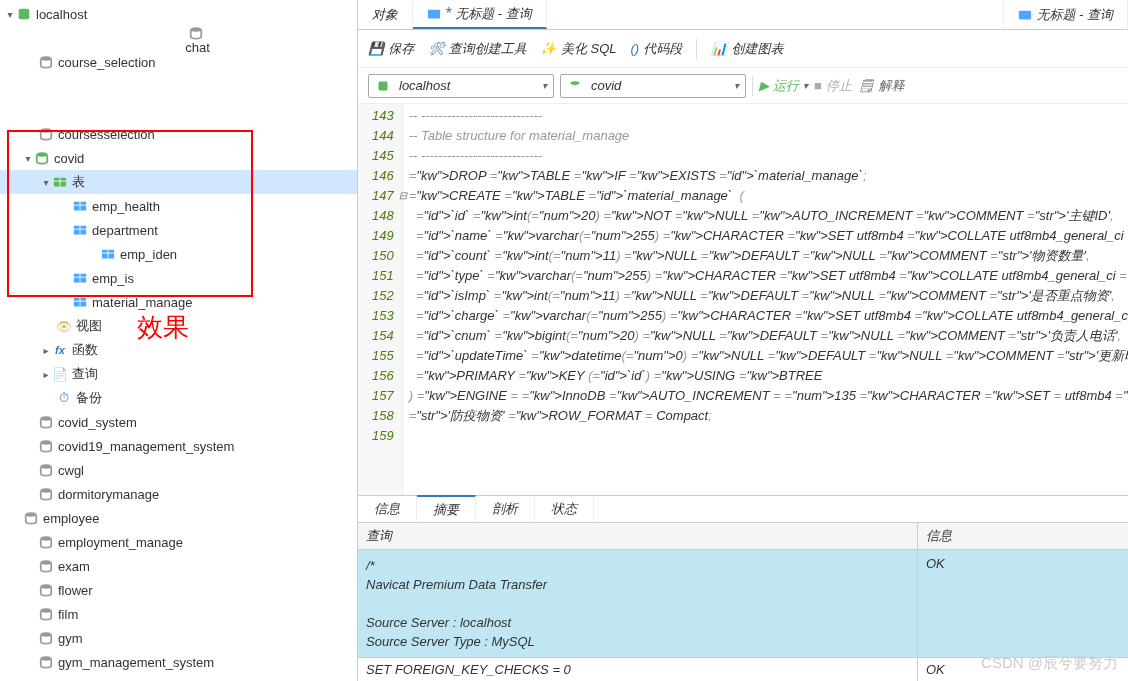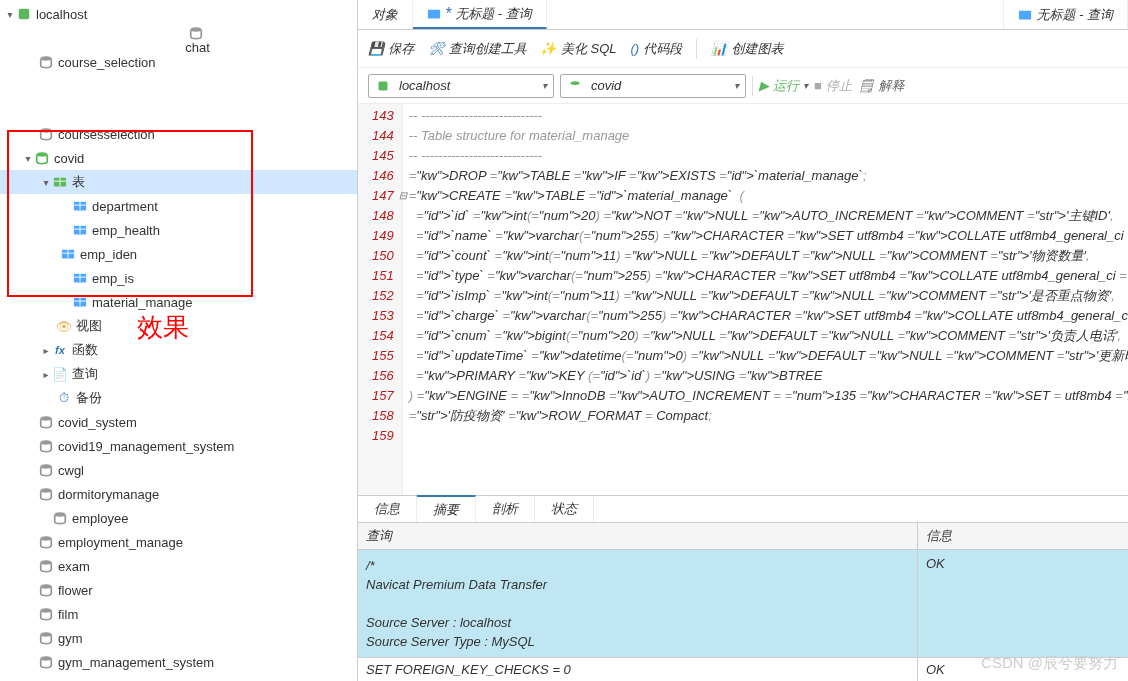--- a/index.html
+++ b/index.html
@@ -40,21 +40,21 @@
 .conn-bar { display: flex; align-items: center; gap: 6px; padding: 6px 10px; border-bottom: 1px solid #eee; height: 36px; }
 .conn-select { display: flex; align-items: center; border: 1px solid #aaa; border-radius: 2px; padding: 2px 6px; height: 24px; gap: 4px; cursor: pointer; }
 .conn-select.w1 { width: 186px; }
 .conn-select.w2 { width: 186px; }
 .chev-dn { margin-left: auto; color: #666; font-size: 10px; }
 .run-btn { display: flex; align-items: center; gap: 4px; color: #5cb85c; cursor: pointer; }
 .stop-btn { display: flex; align-items: center; gap: 4px; color: #aaa; }
 .explain-btn { display: flex; align-items: center; gap: 4px; color: #666; cursor: pointer; }
 
 .editor { flex: 1; display: flex; font-family: Consolas, monospace; font-size: 13px; overflow: auto; background: #fff; }
-.gutter { background: #f7f7f7; color: #b91c1c; text-align: right; padding: 2px 8px 2px 14px; user-select: none; border-right: 1px solid #eee; }
+.gutter { background: #f7f7f7; color: #4d7c0f; text-align: right; padding: 2px 8px 2px 14px; user-select: none; border-right: 1px solid #eee; }
 .gutter div { line-height: 20px; }
 .code { padding: 2px 6px; white-space: pre; line-height: 20px; }
 .cmt { color: #999; }
 .op { color: #999; }
 .expand { color: #777; position: absolute; margin-left: -10px; font-size: 10px; }
 
 .result-tabs { display: flex; border-top: 1px solid #ccc; border-bottom: 1px solid #ccc; height: 28px; }
 .rtab { padding: 4px 16px; cursor: pointer; border-right: 1px solid #eee; font-size: 13px; }
 .rtab.active { background: #fff; border-top: 2px solid #337ab7; margin-top: -1px; }
 
@@ -146,33 +146,33 @@
 
     <div id="tables-list">
         <div class="tree-item" style="padding-left: 72px;">
           <span class="icon table-icon">
             <svg viewBox="0 0 16 16" width="14" height="14">
               <rect x="1" y="3" width="14" height="10" rx="1"></rect>
               <line x1="1" y1="7" x2="15" y2="7" stroke="#fff"></line>
               <line x1="8" y1="3" x2="8" y2="13" stroke="#fff"></line>
             </svg>
           </span>
-          <span>department</span>
+          <span>emp_health</span>
         </div>
         <div class="tree-item" style="padding-left: 72px;">
           <span class="icon table-icon">
             <svg viewBox="0 0 16 16" width="14" height="14">
               <rect x="1" y="3" width="14" height="10" rx="1"></rect>
               <line x1="1" y1="7" x2="15" y2="7" stroke="#fff"></line>
               <line x1="8" y1="3" x2="8" y2="13" stroke="#fff"></line>
             </svg>
           </span>
-          <span>emp_health</span>
-        </div>
-        <div class="tree-item" style="padding-left: 52px; margin-left: 8px;">
+          <span>department</span>
+        </div>
+        <div class="tree-item" style="padding-left: 100px;">
           <span class="icon table-icon">
             <svg viewBox="0 0 16 16" width="14" height="14">
               <rect x="1" y="3" width="14" height="10" rx="1"></rect>
               <line x1="1" y1="7" x2="15" y2="7" stroke="#fff"></line>
               <line x1="8" y1="3" x2="8" y2="13" stroke="#fff"></line>
             </svg>
           </span>
           <span>emp_iden</span>
         </div>
         <div class="tree-item" style="padding-left: 72px;">
@@ -246,21 +246,21 @@
         </div>
         <div class="tree-item" style="padding-left: 38px;">
           <span class="icon db-icon">
             <svg viewBox="0 0 16 16" width="14" height="14">
               <ellipse cx="8" cy="4" rx="6" ry="2.5"></ellipse>
               <path d="M2 4v8c0 1.4 2.7 2.5 6 2.5s6-1.1 6-2.5V4" fill="none" stroke="#999" stroke-width="2"></path>
             </svg>
           </span>
           <span>dormitorymanage</span>
         </div>
-        <div class="tree-item" style="padding-left: 52px;">
+        <div class="tree-item" style="padding-left: 23px;">
           <span class="icon db-icon">
             <svg viewBox="0 0 16 16" width="14" height="14">
               <ellipse cx="8" cy="4" rx="6" ry="2.5"></ellipse>
               <path d="M2 4v8c0 1.4 2.7 2.5 6 2.5s6-1.1 6-2.5V4" fill="none" stroke="#999" stroke-width="2"></path>
             </svg>
           </span>
           <span>employee</span>
         </div>
         <div class="tree-item" style="padding-left: 38px;">
           <span class="icon db-icon">

